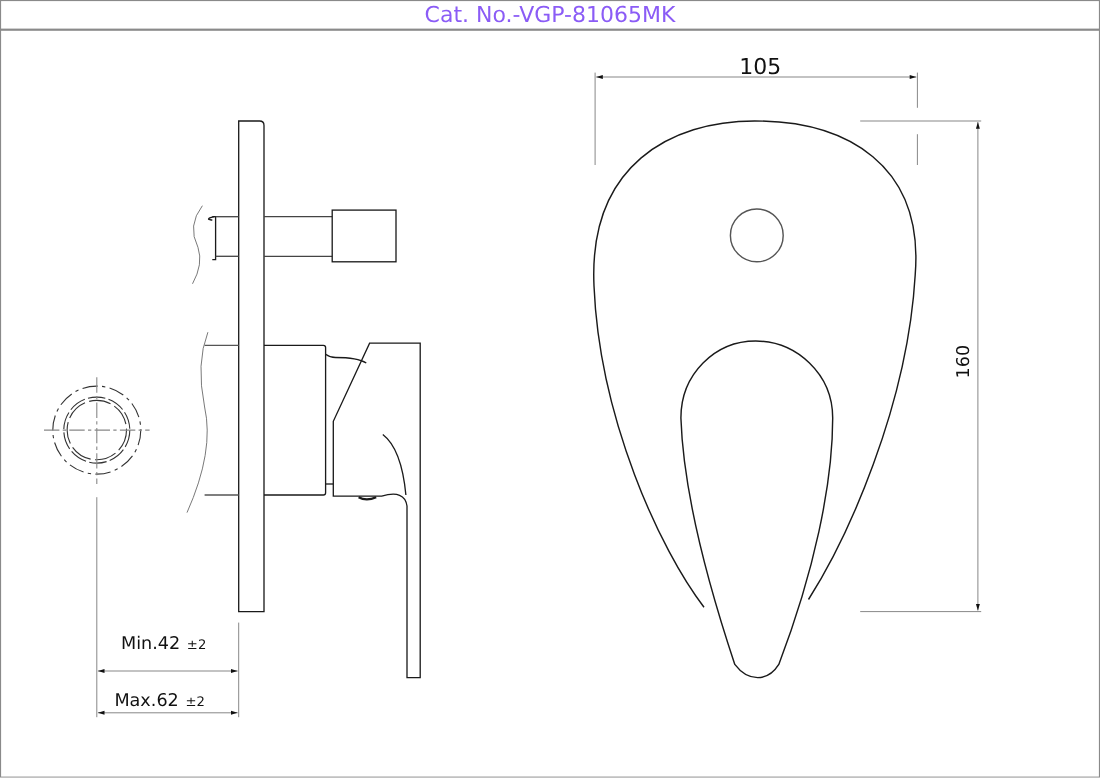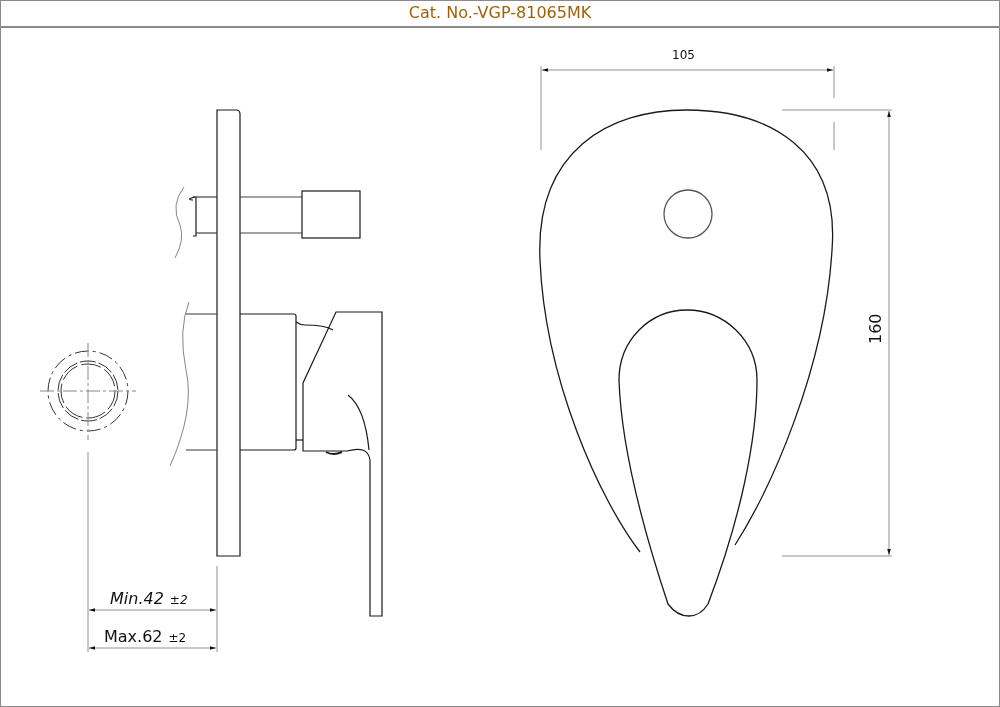--- a/index.html
+++ b/index.html
@@ -1,24 +1,24 @@
 <!DOCTYPE html>
 <html><head>
 <meta charset="utf-8">
 <style>
   html, body { margin: 0; padding: 0; background: #ffffff; }
   body { width: 1000px; height: 707px; position: relative; overflow: hidden; font-family: "DejaVu Sans", sans-serif; }
   .frame { position: absolute; left: 0; top: 0; width: 998px; height: 705px; border: 1px solid #8a8a8a; }
   .title-bar { position: absolute; left: 0; top: 0; width: 1000px; height: 26px; border-bottom: 2px solid #8a8a8a; text-align: center; }
-  .title-text { font-family: "DejaVu Sans", sans-serif; font-size: 16px; line-height: 26px; color: #a16207; }
+  .title-text { font-family: "DejaVu Sans", sans-serif; font-size: 20px; line-height: 26px; color: #8b5cf6; }
   svg.drawing { position: absolute; left: 0; top: 0; }
   .lbl { position: absolute; font-family: "DejaVu Sans", sans-serif; color: #111; white-space: nowrap; }
-  .dim-105 { left: 672px; top: 48px; font-size: 12px; }
+  .dim-105 { left: 672px; top: 48px; font-size: 20px; }
   .dim-160 { left: 866px; top: 320px; font-size: 16px; transform: rotate(-90deg); transform-origin: left top; top: 344px; }
-  .dim-min { left: 110px; top: 589px; font-size: 16px; font-style: italic; }
+  .dim-min { left: 110px; top: 575px; font-size: 16px; }
   .dim-max { left: 104px; top: 627px; font-size: 16px; }
   .tol { font-size: 12px; margin-left: 6px; }
 </style>
 </head>
 <body>
 
 <div class="frame"></div>
 
 <div class="title-bar">
   <span class="title-text">Cat. No.-VGP-81065MK</span>

